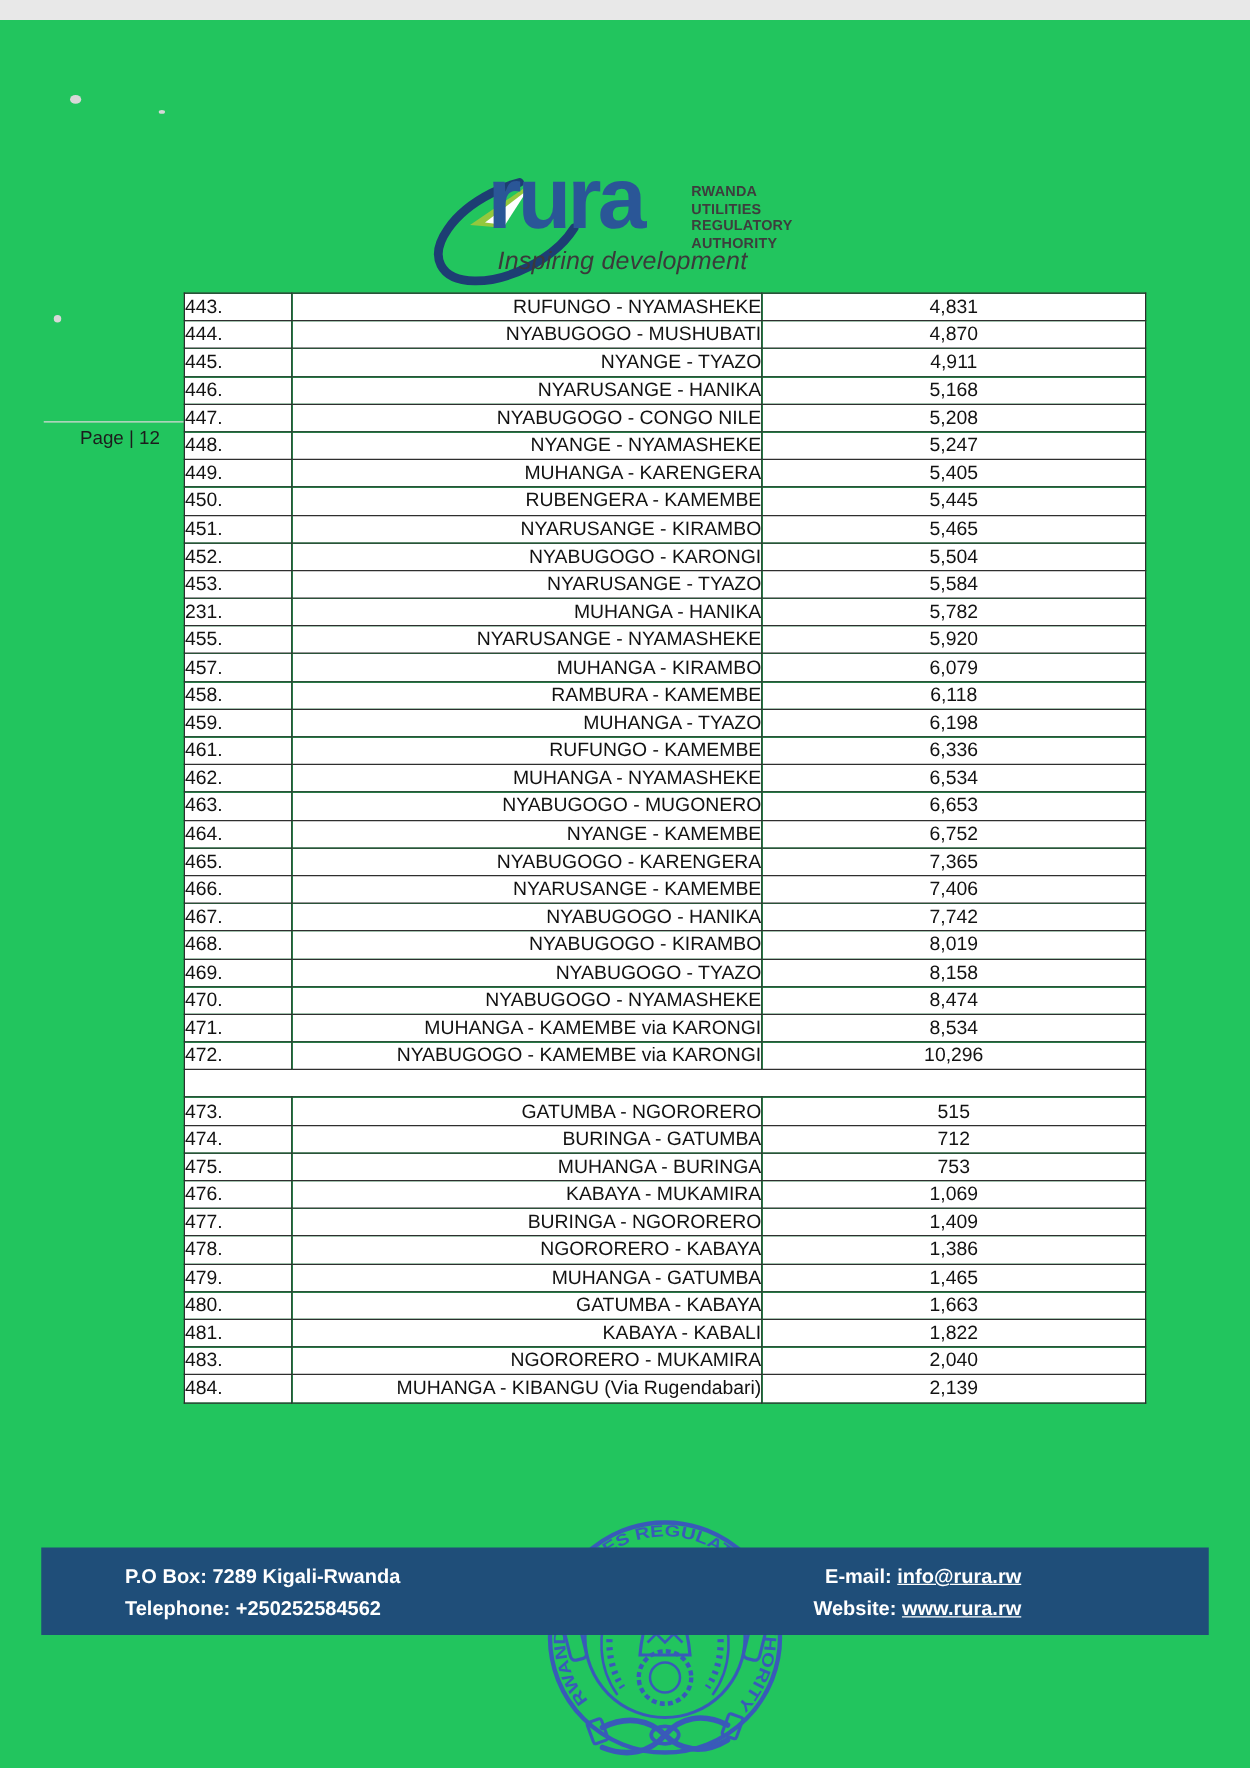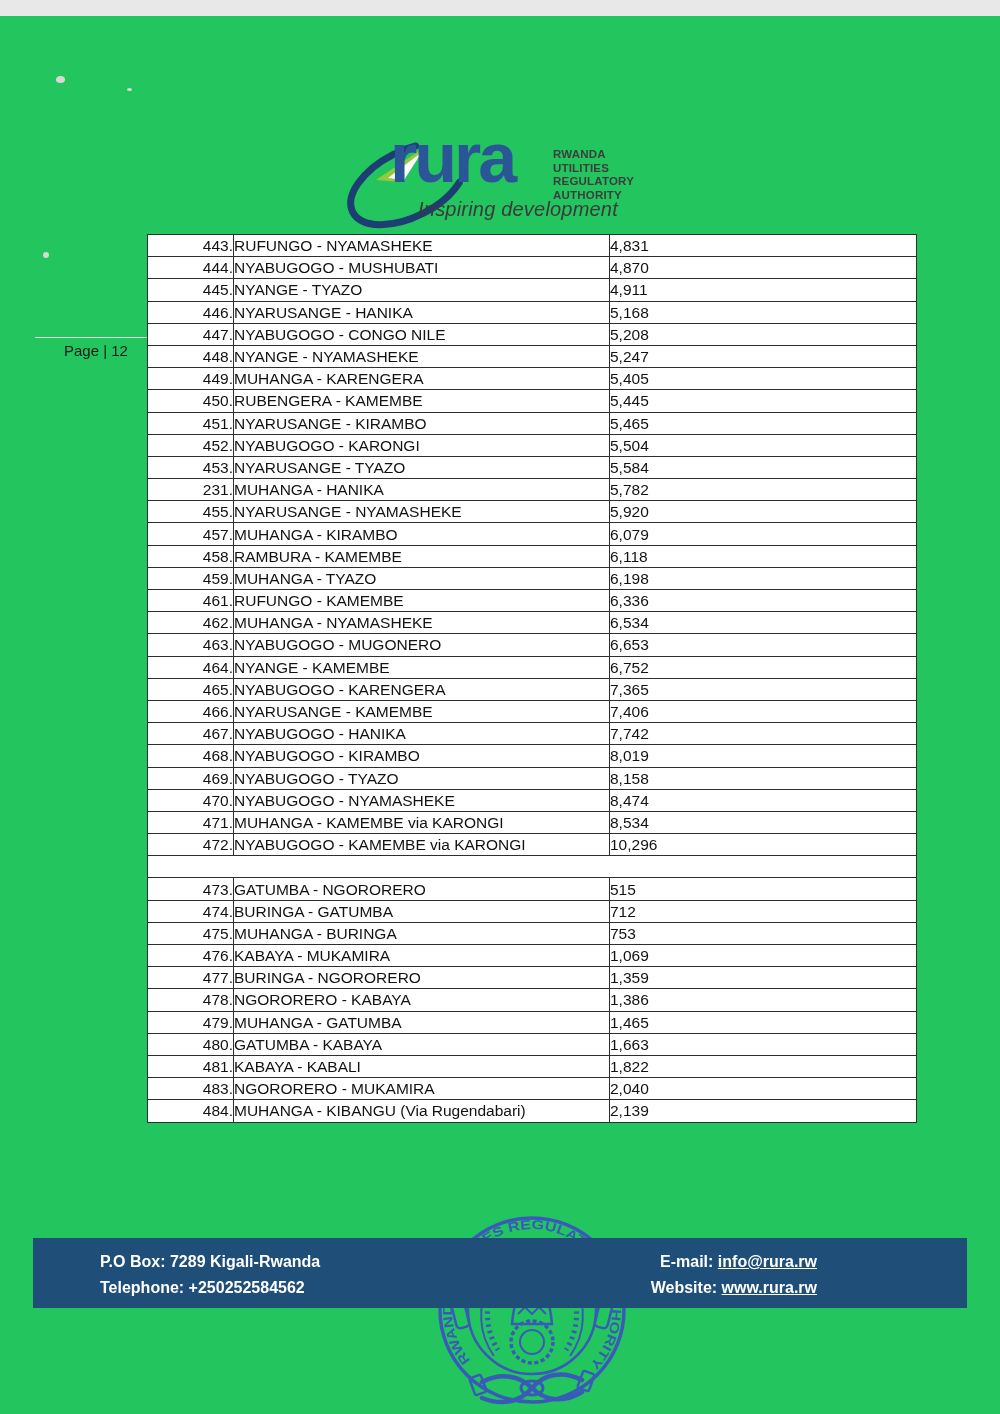--- a/index.html
+++ b/index.html
@@ -9,43 +9,43 @@
     font-family:"Liberation Sans",sans-serif;color:#141414;
   }
   
   .logo-wrap{position:absolute;left:338px;top:118px;width:330px;height:95px;}
   .swoosh{position:absolute;left:0;top:4px;}
   .brand{
     position:absolute;left:52px;top:-16px;
     font-size:70px;font-weight:bold;letter-spacing:-3px;color:#2a5697;
   }
   .tagline{
-    position:absolute;left:60px;top:64px;width:240px;text-align:center;
+    position:absolute;left:60px;top:64px;width:240px;
     font-size:20px;font-style:italic;color:#3a3a3a;letter-spacing:0.2px;
   }
   .org-block{
     position:absolute;left:553px;top:132px;
     font-size:11.5px;font-weight:bold;color:#3d3d3d;line-height:13.5px;letter-spacing:0.2px;
   }
   
   .page-label{position:absolute;left:64px;top:326px;font-size:15px;color:#1c1c1c;}
   .page-label-rule{position:absolute;left:35px;top:321px;width:112px;height:1px;background:#d9d9d9;}
   
   table.routes{
     position:absolute;left:147px;top:218px;width:766px;
     border-collapse:collapse;table-layout:fixed;
     font-size:15.5px;color:#121212;
   }
   table.routes td{
     border:1px solid #2e2e2e;height:21.2px;padding:0;line-height:21px;
     overflow:hidden;white-space:nowrap;background:#fff;
   }
-  td.c-no{width:85px;text-align:right;padding-right:10px;}
-  td.c-route{width:375px;text-align:left;padding-left:10px;}
-  td.c-value{width:306px;text-align:left;padding-right:95px;}
+  td.c-no{width:85px;padding-right:10px;}
+  td.c-route{width:375px;text-align:right;padding-left:10px;}
+  td.c-value{width:306px;text-align:center;padding-right:95px;}
   td.section-cell{
     background:#0c0c0c;color:#ffffff;font-weight:bold;text-align:center;
     font-size:15.5px;letter-spacing:0.2px;
   }
   
   .footer-bar{
     position:absolute;left:33px;top:1222px;width:934px;height:70px;
     background:#1f4e79;z-index:3;color:#fff;font-weight:bold;font-size:16px;
   }
   .footer-left{position:absolute;left:67px;top:11px;line-height:26px;}
@@ -247,21 +247,21 @@
           <td class="c-value">753</td>
         </tr>
         <tr>
           <td class="c-no">476.</td>
           <td class="c-route">KABAYA - MUKAMIRA</td>
           <td class="c-value">1,069</td>
         </tr>
         <tr>
           <td class="c-no">477.</td>
           <td class="c-route">BURINGA - NGORORERO</td>
-          <td class="c-value">1,359</td>
+          <td class="c-value">1,409</td>
         </tr>
         <tr>
           <td class="c-no">478.</td>
           <td class="c-route">NGORORERO - KABAYA</td>
           <td class="c-value">1,386</td>
         </tr>
         <tr>
           <td class="c-no">479.</td>
           <td class="c-route">MUHANGA - GATUMBA</td>
           <td class="c-value">1,465</td>

